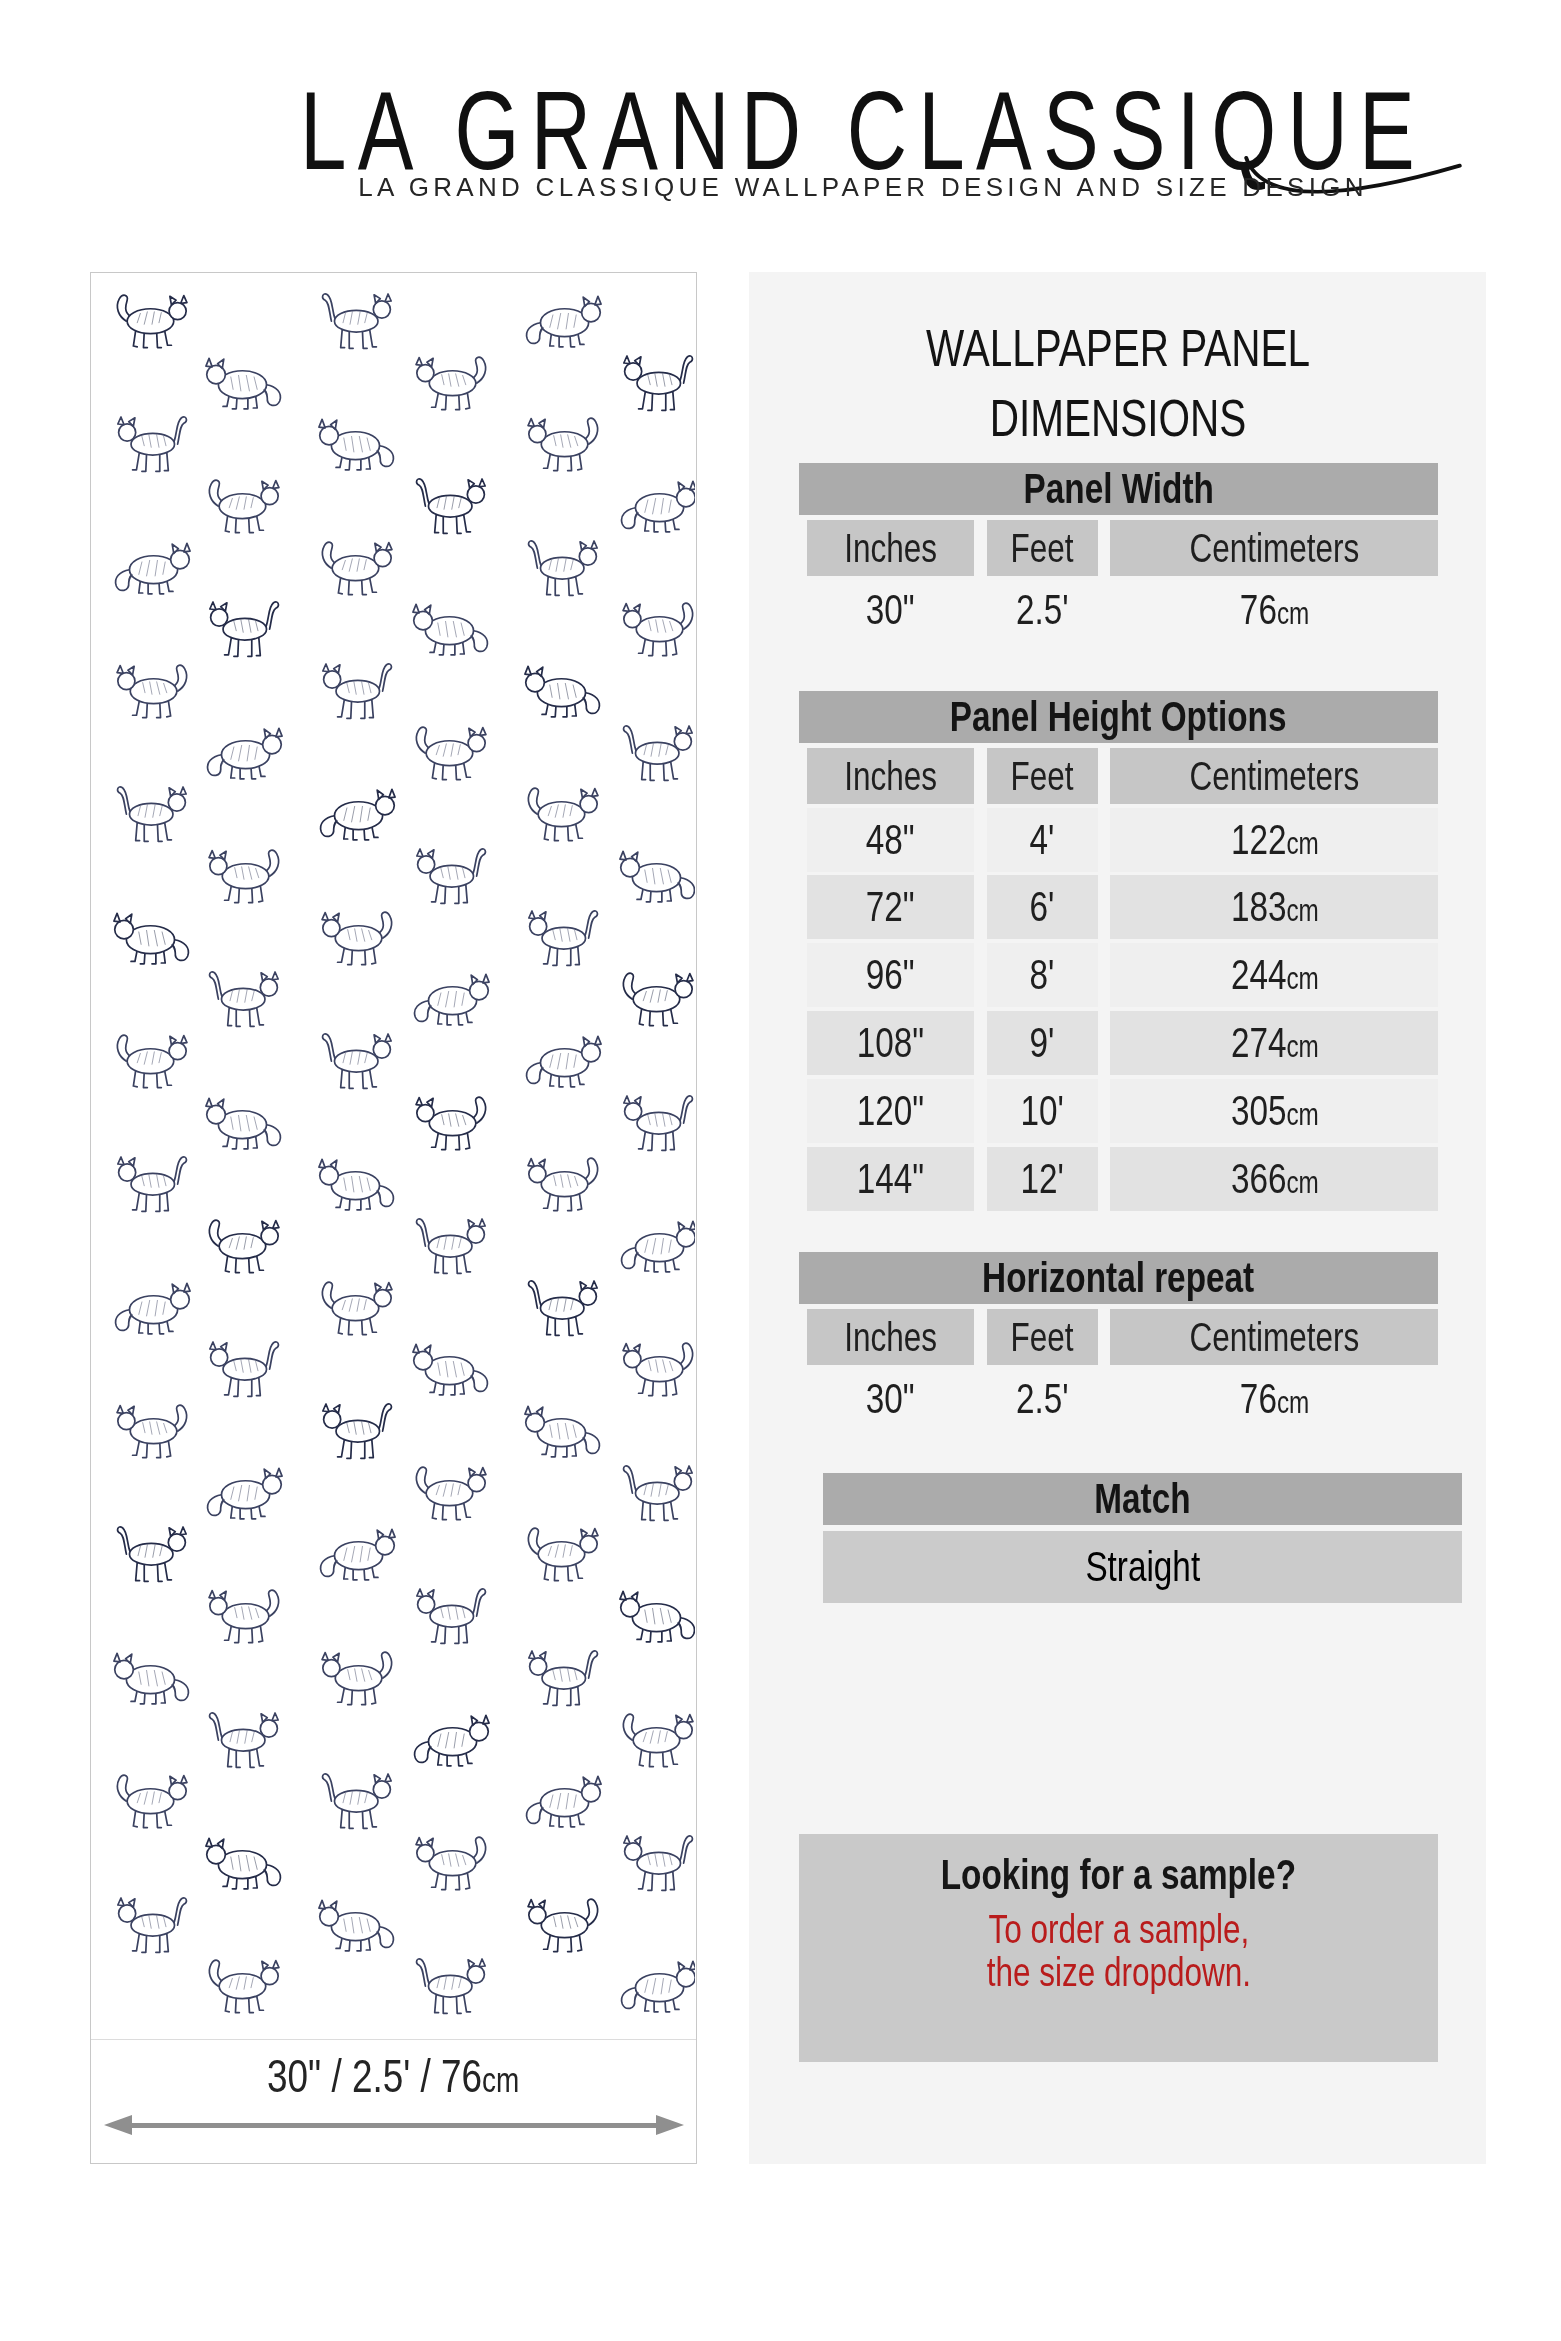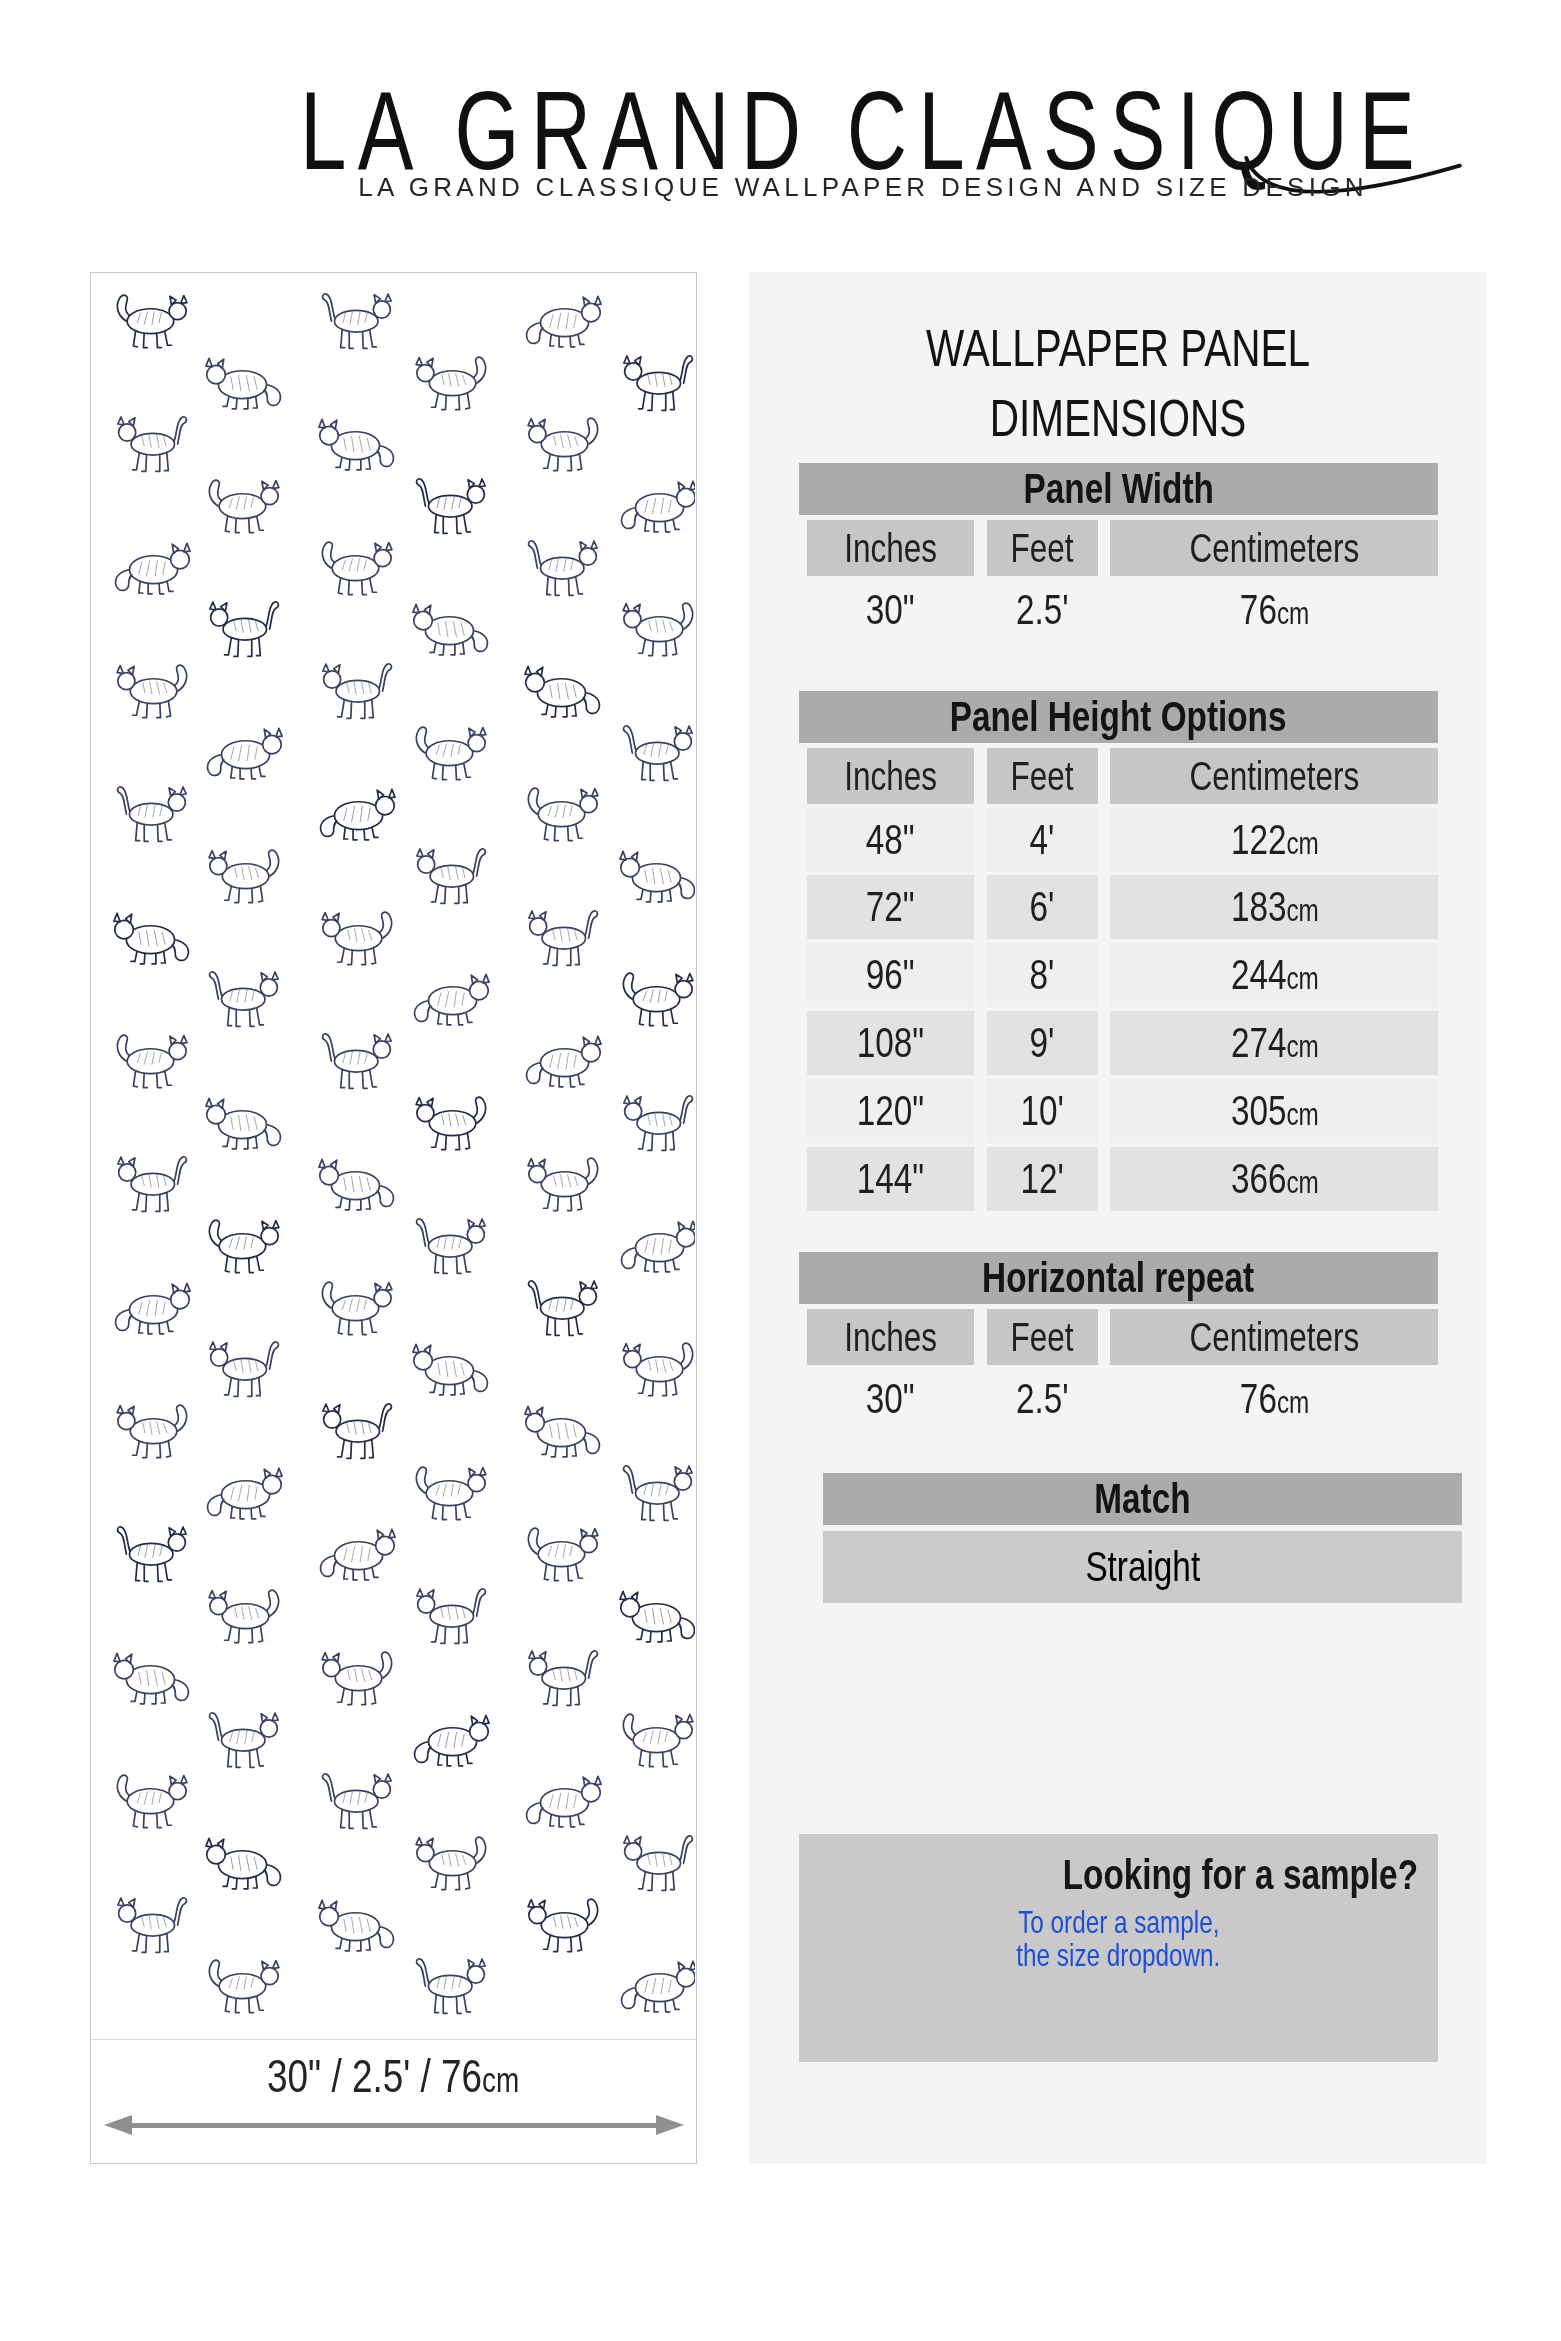--- a/index.html
+++ b/index.html
@@ -46,22 +46,22 @@
   .colhead { background:var(--column-header,#c6c6c6); }
   .vals .cell { height:59px; background:transparent; font-size:37px; }
   .pho-rows { display:grid; grid-template-columns:175px 119px 336px; gap:3.9px 4.7px; margin-top:3.9px; }
   .pho-rows .cell { height:64px; font-size:37px; }
   .row-light { background:var(--row-light,#efefef); }
   .row-dark  { background:var(--row-dark,#e2e2e2); }
   .unit { font-size:27px; }
   .match-val { height:72px; margin-top:6.2px; background:var(--match-value-bg,#cbcbcb);
                display:flex; align-items:center; justify-content:center; font-size:37px; color:#000000; }
   .sample-box { height:228px; background:var(--sample-bg,#c9c9c9); text-align:center; padding-top:20px; }
-  .sample-head { font-size:37px; font-weight:bold; color:#161616; margin-bottom:11px;text-align:right; }
-  .sample-line { font-size:27px; line-height:1.24; color:#1d4ed8; }
+  .sample-head { font-size:37px; font-weight:bold; color:#161616; margin-bottom:11px; }
+  .sample-line { font-size:35px; line-height:1.24; color:#b91c1c; }
   .condensed { display:inline-block; transform:scale(.9,1.14); transform-origin:center; }
   .svg-defs { position:absolute; width:0; height:0; overflow:hidden; }
 </style>
 </head>
 <body>
 
 <svg class="svg-defs" aria-hidden="true">
   <defs>
     <symbol id="cat0" viewBox="0 0 110 85">
       <g stroke="currentColor" stroke-width="2.2" stroke-linecap="round" stroke-linejoin="round" fill="none">

